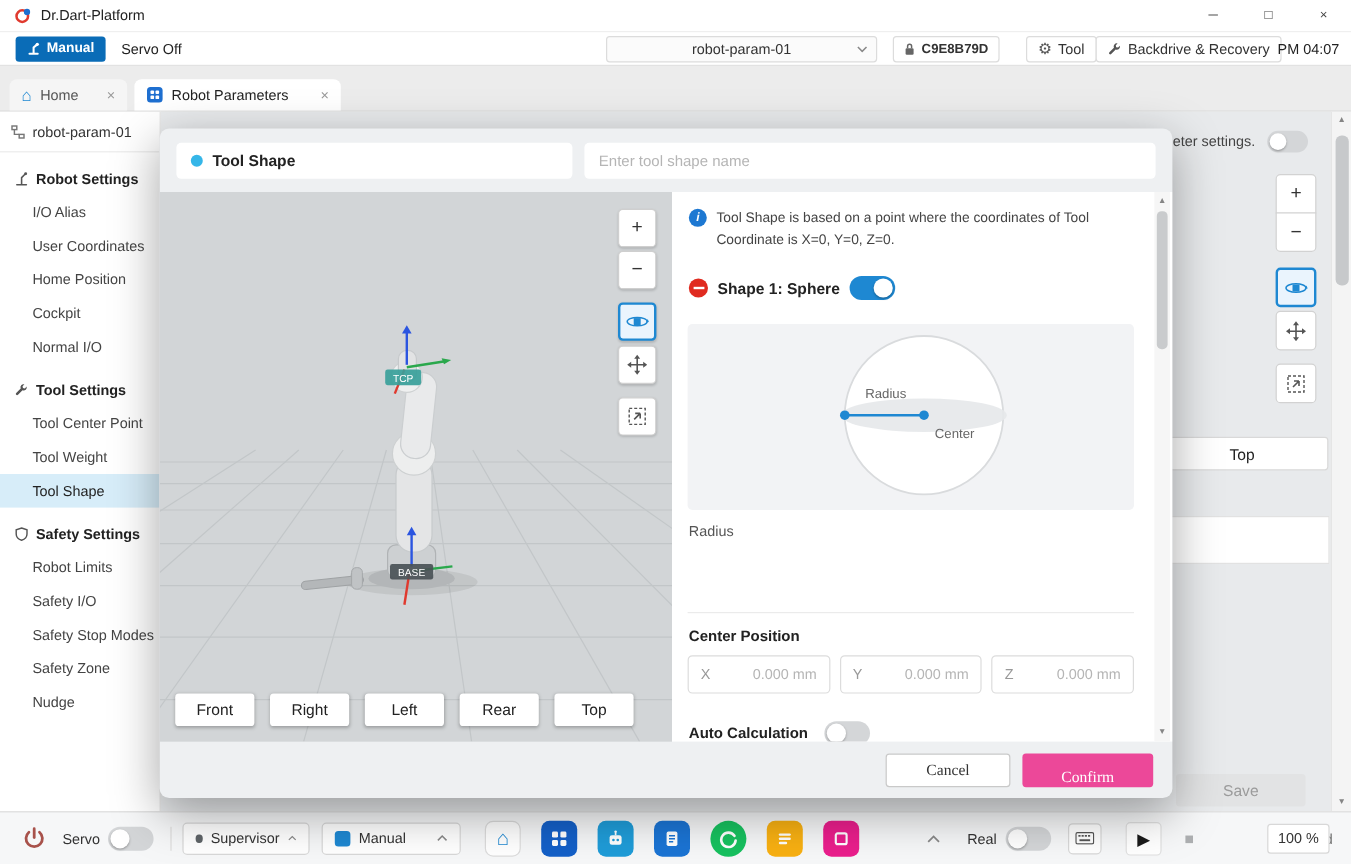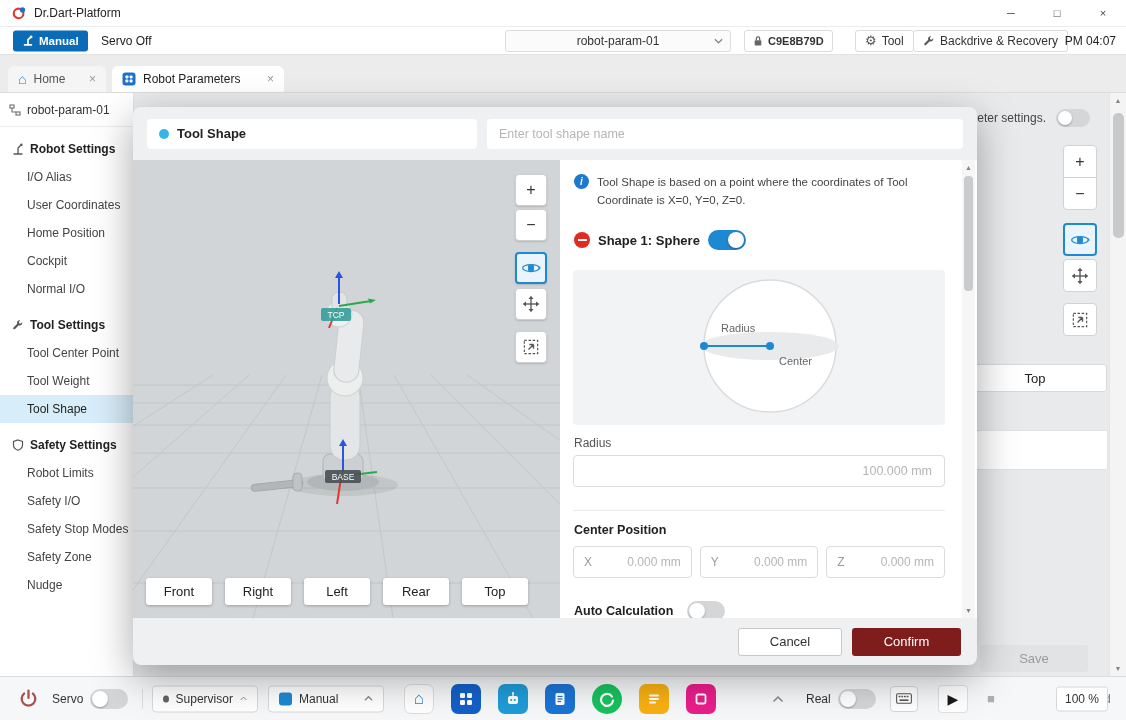--- a/index.html
+++ b/index.html
@@ -103,24 +103,24 @@
   .section-label { font-size:12.5px; font-weight:bold; color:#222; }
   .center-label { position:absolute; top:363px; left:14px; }
   .axis-row { position:absolute; top:386px; left:13px; width:372px; display:flex; gap:8px; }
   .axis-input { flex:1; height:32px; background:#fff; border:1px solid #dcdcdc; border-radius:4px; display:flex; align-items:center; gap:4px; padding:0 10px; }
   .axis-input .axis { font-size:12px; color:#999; }
   .axis-input input { border:none; outline:none; width:100%; text-align:right; font-size:12px; color:#333; background:transparent; }
   .auto-row { position:absolute; top:441px; left:14px; display:flex; align-items:center; gap:14px; }
   .panel-scrollbar { position:absolute; top:0; bottom:0; right:2px; width:13px; background:#f6f6f6; }
   .panel-scrollbar .thumb { position:absolute; left:2px; width:9px; top:16px; height:115px; border-radius:4px; background:#c9cbcd; }
 
-  .modal-footer { position:absolute; bottom:0; left:0; right:0; height:47px; display:flex; align-items:center; justify-content:flex-end; gap:10px; padding:0 16px; }
+  .modal-footer { position:absolute; bottom:0; left:0; right:0; height:47px; display:flex; align-items:center; justify-content:flex-end; gap:10px; padding:0 16px;font-family:Liberation Serif, serif; }
   .btn { height:28px; border-radius:3px; display:flex; align-items:center; justify-content:center; font-size:13px; cursor:default; }
   .btn.cancel { width:104px; background:#fff; border:1px solid #c9c9c9; color:#333; }
-  .btn.confirm { width:109px; background:#7f1d1d; color:#fff; }
+  .btn.confirm { width:109px; background:#ec4899; color:#fff;align-items:flex-end; }
 
   
   .toggle { width:38px; height:20px; border-radius:10px; position:relative; flex:0 0 38px; }
   .toggle .knob { position:absolute; top:2px; width:16px; height:16px; border-radius:50%; background:#fff; box-shadow:0 1px 2px rgba(0,0,0,0.3); }
   .toggle.on { background:#1e88d2; } .toggle.on .knob { right:2px; }
   .toggle.off { background:#d4d6d8; } .toggle.off .knob { left:2px; }
   .toggle.sm { width:34px; height:18px; flex-basis:34px; }
   .toggle.sm .knob { width:14px; height:14px; }
 
   
@@ -495,21 +495,20 @@
           <ellipse cx="197" cy="76" rx="69" ry="14" fill="#e6e8ea" opacity="0.9"></ellipse>
           <line x1="131" y1="76" x2="197" y2="76" stroke="#1e88d2" stroke-width="2"></line>
           <circle cx="131" cy="76" r="4" fill="#1e88d2"></circle>
           <circle cx="197" cy="76" r="4" fill="#1e88d2"></circle>
           <text x="148" y="62" font-size="11" fill="#666">Radius</text>
           <text x="206" y="95" font-size="11" fill="#666">Center</text>
         </svg>
       </div>
 
       <div class="field-label">Radius</div>
-      <input class="radius-input" type="text" placeholder="100.000 mm" style="">
 
       <div class="h-divider"></div>
       <div class="section-label center-label">Center Position</div>
 
       <div class="axis-row">
         <div class="axis-input">
           <span class="axis">X</span>
           <input type="text" placeholder="0.000 mm" style="">
         </div>
         <div class="axis-input">

